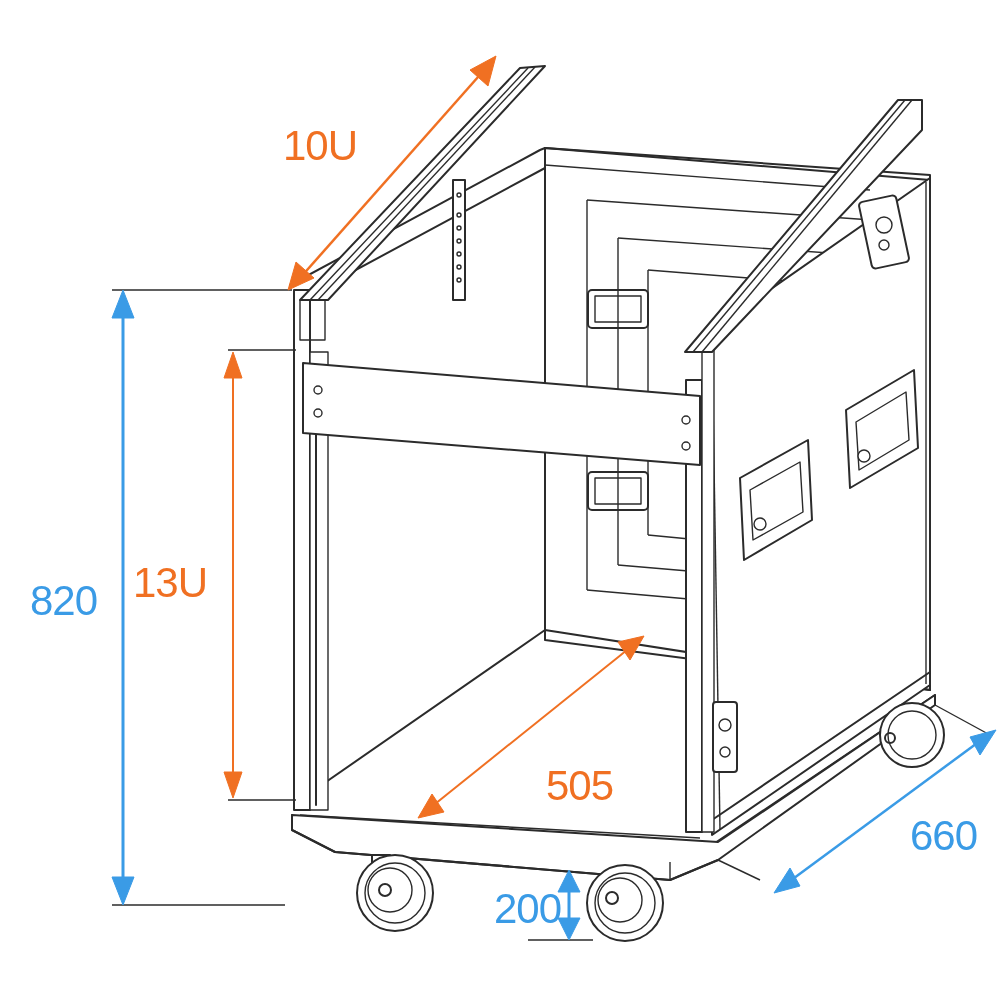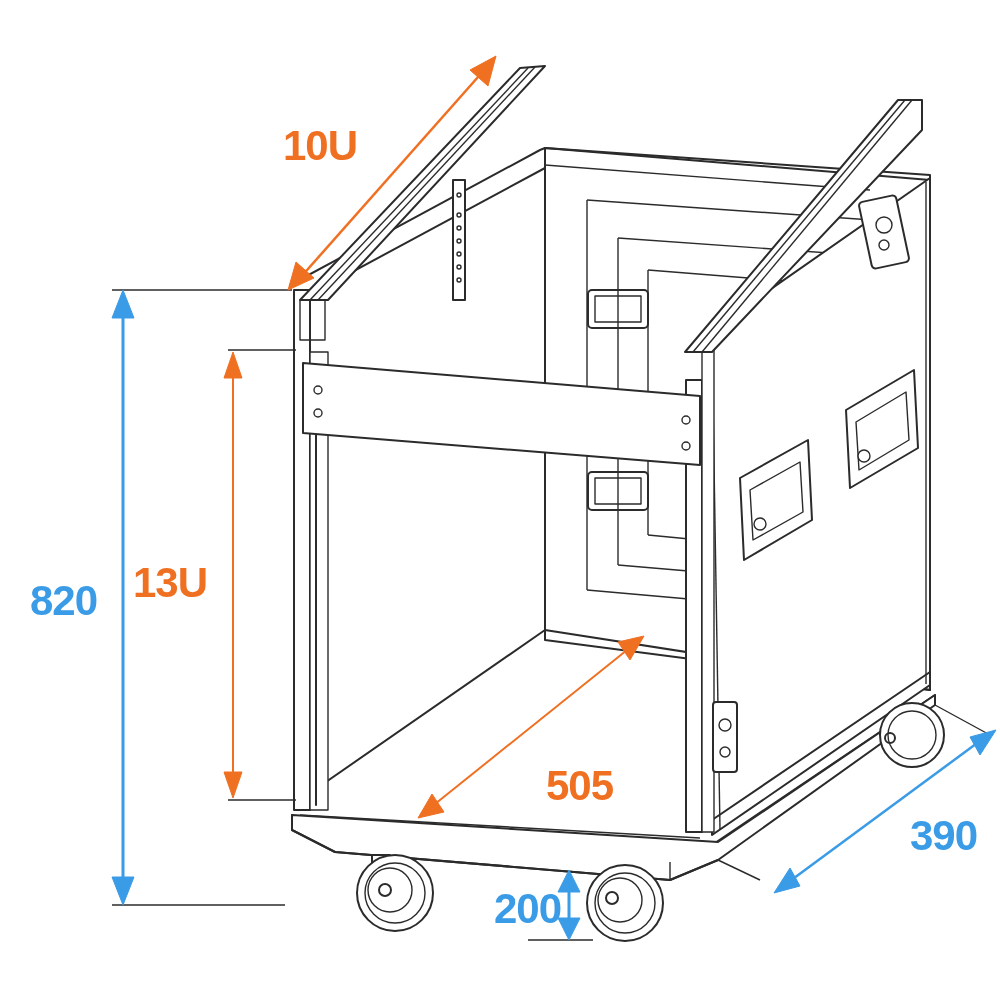--- a/index.html
+++ b/index.html
@@ -2,21 +2,21 @@
 <html><head>
   <meta charset="utf-8">
   <style>
     html, body { margin: 0; padding: 0; background: #ffffff; }
     body { width: 1000px; height: 1000px; overflow: hidden; }
     #stage { position: relative; width: 1000px; height: 1000px; }
     svg { position: absolute; left: 0; top: 0; }
     .ln { fill: none; stroke: #2b2b2b; stroke-width: 2; stroke-linejoin: round; stroke-linecap: round; }
     .ln-thin { fill: none; stroke: #2b2b2b; stroke-width: 1.4; stroke-linejoin: round; }
     .fill-w { fill: #ffffff; }
-    .dim-label { position: absolute; font-family: "Liberation Sans", sans-serif; font-weight: bold; font-size: 42px; line-height: 1; letter-spacing: -1px; }
+    .dim-label { position: absolute; font-family: "Liberation Sans", sans-serif; font-weight: normal; font-size: 42px; line-height: 1; letter-spacing: -1px; }
     .orange { color: #f07022; }
     .blue { color: #3a9be6; margin-left: 24px; }
   </style>
 </head>
 <body>
 
 <div id="stage">
 
   <svg width="1000" height="1000" viewBox="0 0 1000 1000">
 
@@ -200,16 +200,16 @@
       <line x1="569" y1="882" x2="569" y2="930" stroke-width="3"></line>
       <polygon points="569,870 558,892 580,892"></polygon>
       <polygon points="569,940 558,918 580,918"></polygon>
     </g>
   </svg>
 
   <div class="dim-label orange" style="left:283px; top:125px;">10U</div>
   <div class="dim-label orange" style="left:133px; top:562px;">13U</div>
   <div class="dim-label blue" style="left:6px; top:580px;">820</div>
   <div class="dim-label orange" style="left:546px; top:730px;margin-top:35px;">505</div>
-  <div class="dim-label blue" style="left:886px; top:815px;">390</div>
+  <div class="dim-label blue" style="left:886px; top:815px;">660</div>
   <div class="dim-label blue" style="left:470px; top:888px;">200</div>
 
 </div>
 
 </body></html>

